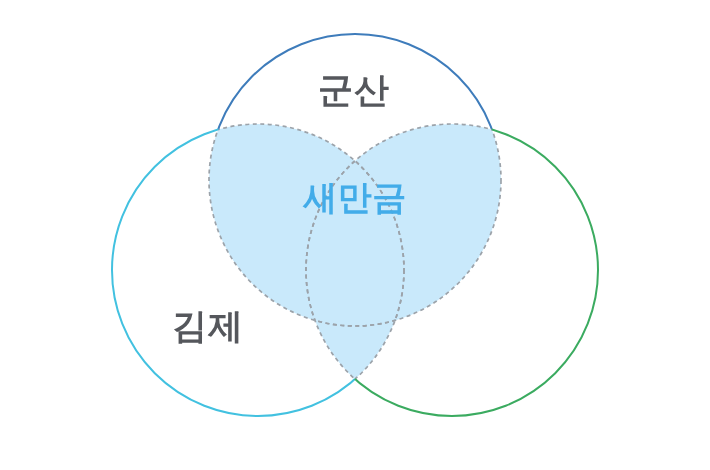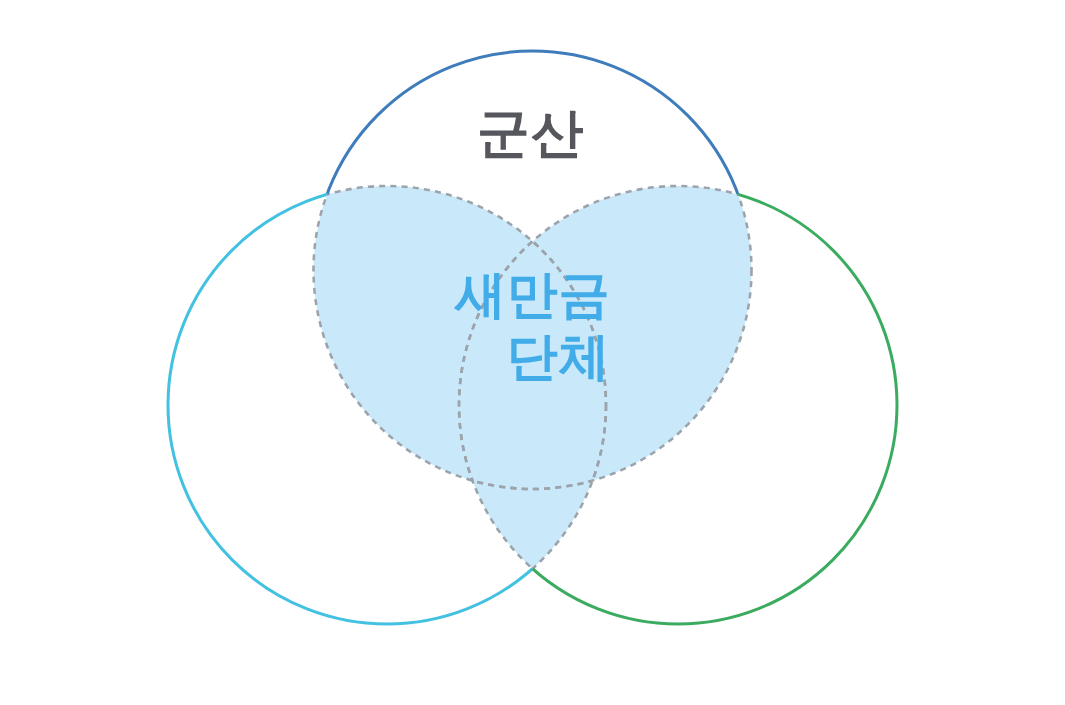--- a/index.html
+++ b/index.html
@@ -55,21 +55,21 @@
   }
   .label-gunsan { left: 354px; top: 89px; }
   .label-gimje  { left: 208px; top: 325px; }
   .label-buan   { left: 502px; top: 325px; }
 
   .center-text {
     position: absolute;
     left: 355px;
     top: 177px;
     transform: translateX(-50%);
-    text-align: right;
+    text-align: left;
     font-size: 34px;
     font-weight: 800;
     line-height: 41px;
     color: var(--color-center_text, #42ACE9);
     letter-spacing: 0.5px;
     white-space: nowrap;
   }
 </style>
 </head>
 <body>
@@ -126,20 +126,20 @@
       <circle cx="258" cy="270" r="146"></circle>
     </g>
 
     <circle class="solid-circle solid-gunsan" cx="355" cy="180" r="146" mask="url(#mask-top)"></circle>
     <circle class="solid-circle solid-gimje" cx="258" cy="270" r="146" mask="url(#mask-left)"></circle>
     <circle class="solid-circle solid-buan" cx="452" cy="270" r="146" mask="url(#mask-right)"></circle>
   </svg>
 
   <div class="circle-label label-gunsan">군산</div>
 
+  <div class="circle-label label-gimje">김제</div>
 
 
   <div class="center-text">
     <div>새만금</div>
-    <div>단체</div>
   </div>
 
 </div>
 
 </body></html>

